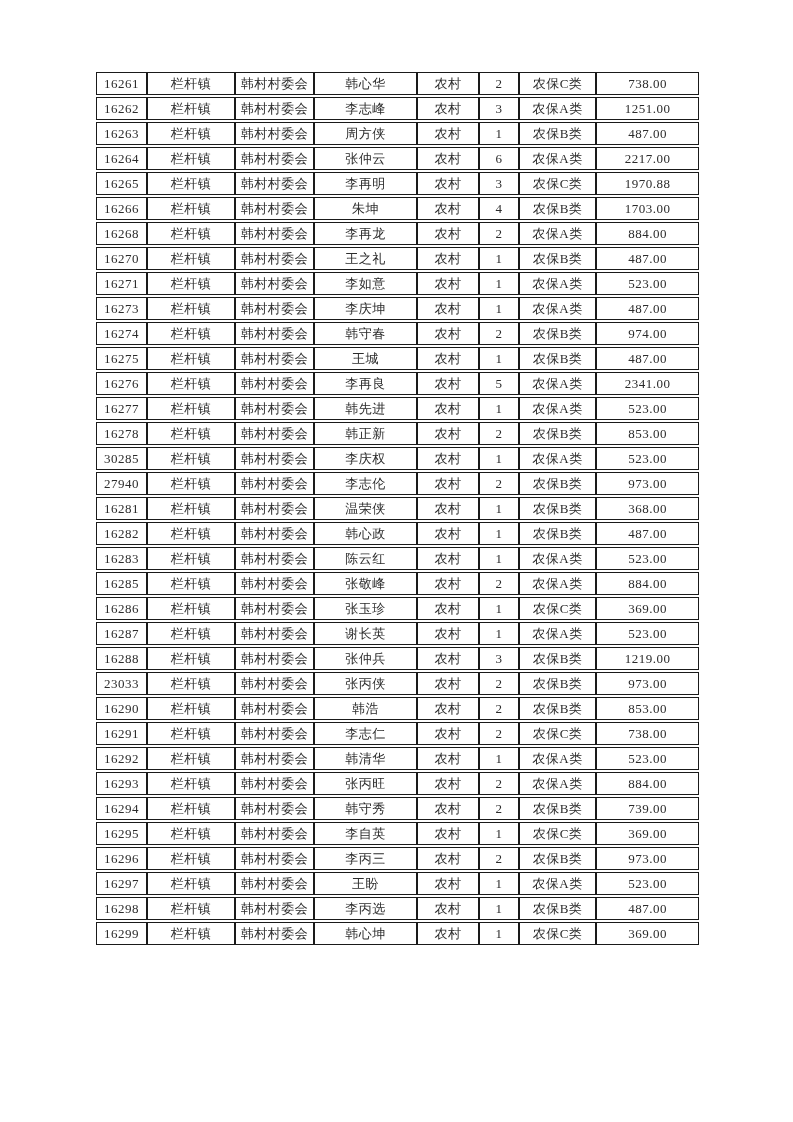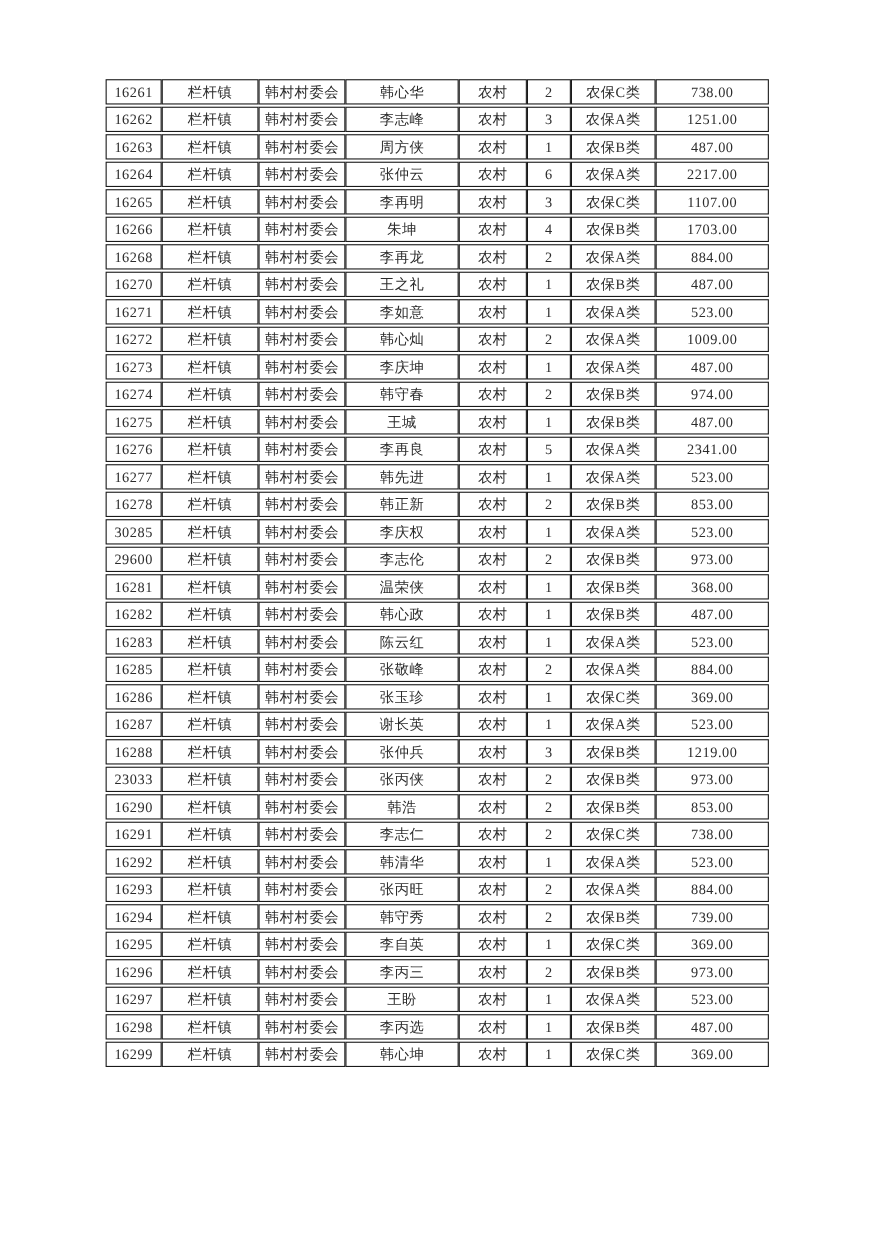--- a/index.html
+++ b/index.html
@@ -112,21 +112,21 @@
           <td>2217.00</td>
         </tr>
         <tr>
           <td>16265</td>
           <td>栏杆镇</td>
           <td>韩村村委会</td>
           <td>李再明</td>
           <td>农村</td>
           <td>3</td>
           <td>农保C类</td>
-          <td>1107.00</td>
+          <td>1970.88</td>
         </tr>
         <tr>
           <td>16266</td>
           <td>栏杆镇</td>
           <td>韩村村委会</td>
           <td>朱坤</td>
           <td>农村</td>
           <td>4</td>
           <td>农保B类</td>
           <td>1703.00</td>
@@ -155,30 +155,20 @@
           <td>16271</td>
           <td>栏杆镇</td>
           <td>韩村村委会</td>
           <td>李如意</td>
           <td>农村</td>
           <td>1</td>
           <td>农保A类</td>
           <td>523.00</td>
         </tr>
         <tr>
-          <td>16272</td>
-          <td>栏杆镇</td>
-          <td>韩村村委会</td>
-          <td>韩心灿</td>
-          <td>农村</td>
-          <td>2</td>
-          <td>农保A类</td>
-          <td>1009.00</td>
-        </tr>
-        <tr>
           <td>16273</td>
           <td>栏杆镇</td>
           <td>韩村村委会</td>
           <td>李庆坤</td>
           <td>农村</td>
           <td>1</td>
           <td>农保A类</td>
           <td>487.00</td>
         </tr>
         <tr>
@@ -235,21 +225,21 @@
           <td>30285</td>
           <td>栏杆镇</td>
           <td>韩村村委会</td>
           <td>李庆权</td>
           <td>农村</td>
           <td>1</td>
           <td>农保A类</td>
           <td>523.00</td>
         </tr>
         <tr>
-          <td>29600</td>
+          <td>27940</td>
           <td>栏杆镇</td>
           <td>韩村村委会</td>
           <td>李志伦</td>
           <td>农村</td>
           <td>2</td>
           <td>农保B类</td>
           <td>973.00</td>
         </tr>
         <tr>
           <td>16281</td>

